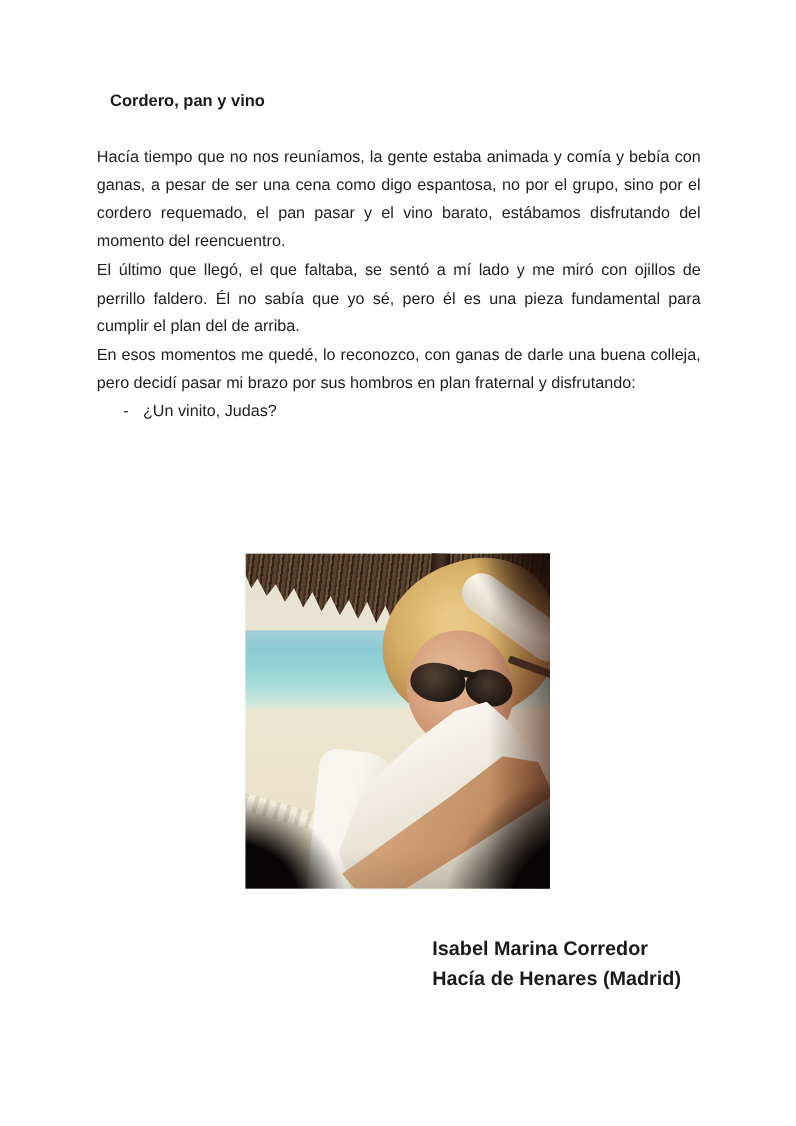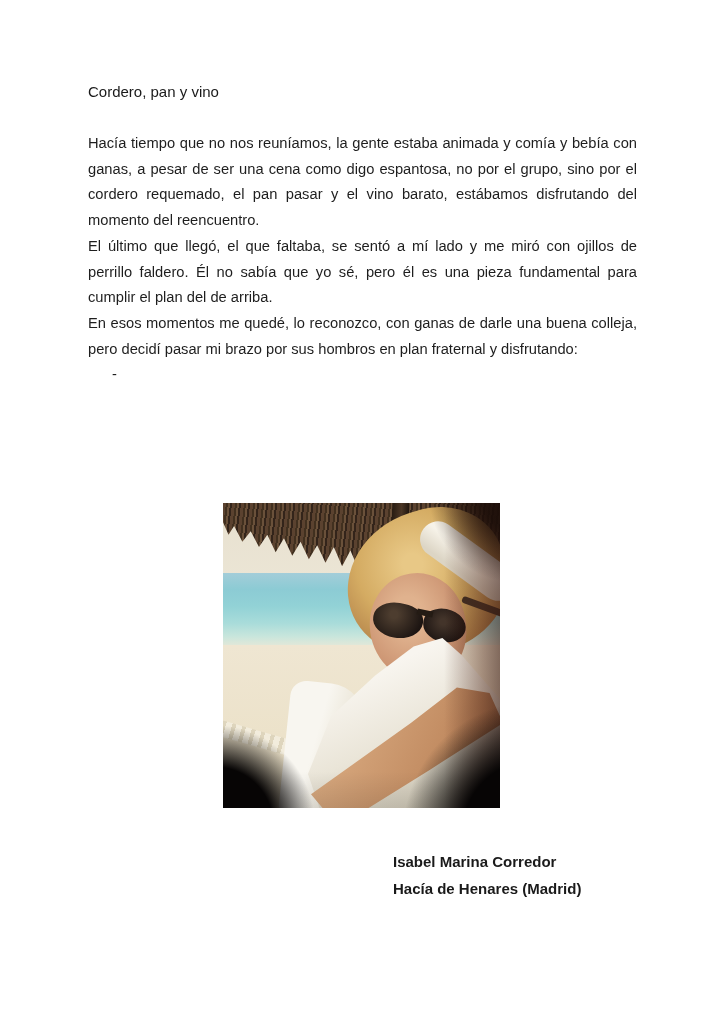--- a/index.html
+++ b/index.html
@@ -5,22 +5,22 @@
   html,body { margin:0; padding:0; background:#ffffff; }
   .page {
     position:relative;
     width:724px; height:1024px;
     background:#ffffff;
     font-family:"Liberation Sans", "DejaVu Sans", sans-serif;
     color:#1e1e1e;
     overflow:hidden;
   }
   .title {
-    position:absolute; left:88px; top:83px;
-    font-size:15px; font-weight:normal; margin:0;
+    position:absolute; left:100px; top:83px;
+    font-size:15px; font-weight:bold; margin:0;
     color:#1a1a1a;
   }
   .body-text {
     position:absolute; left:88px; top:131px; width:549px;
     font-size:14.7px; line-height:25.7px;
     text-align:justify;
   }
   .body-text p { margin:0; }
   .dialogue-line {
     display:flex; text-align:left; padding-left:24px;
@@ -119,37 +119,38 @@
     left:0; top:0; width:100%; height:100%;
     background:
       radial-gradient(circle 100px at -8px 322px, #070505 58%, rgba(7,5,5,0) 100%),
       radial-gradient(circle 132px at 312px 330px, #070505 55%, rgba(7,5,5,0) 100%),
       radial-gradient(circle 88px at 294px -8px, rgba(22,11,7,0.8) 40%, rgba(22,11,7,0) 100%),
       linear-gradient(rgba(0,0,0,0) 88%, rgba(0,0,0,0.10) 100%);
   }
   
   .author {
     position:absolute; left:393px; top:849px;
-    font-size:15px; font-weight:bold; line-height:26.5px;
+    font-size:18px; font-weight:bold; line-height:26.5px;
     color:#1a1a1a;
   }
 </style>
 </head>
 <body>
 
 <div class="page">
 
   <h1 class="title">Cordero, pan y vino</h1>
 
   <div class="body-text">
     <p>Hacía tiempo que no nos reuníamos, la gente estaba animada y comía y bebía con ganas, a pesar de ser una cena como digo espantosa, no por el grupo, sino por el cordero requemado, el pan pasar y el vino barato, estábamos disfrutando del momento del reencuentro.</p>
     <p>El último que llegó, el que faltaba, se sentó a mí lado y me miró con ojillos de perrillo faldero. Él no sabía que yo sé, pero él es una pieza fundamental para cumplir el plan del de arriba.</p>
     <p>En esos momentos me quedé, lo reconozco, con ganas de darle una buena colleja, pero decidí pasar mi brazo por sus hombros en plan fraternal y disfrutando:</p>
     <div class="dialogue-line">
       <span class="dash">-</span>
+      <span>¿Un vinito, Judas?</span>
     </div>
   </div>
 
   <div class="photo">
     <div class="sea"></div>
     <div class="sand"></div>
     <div class="chair-rail"></div>
     <div class="chair-back"></div>
     <div class="umbrella"></div>
     <div class="pole"></div>

